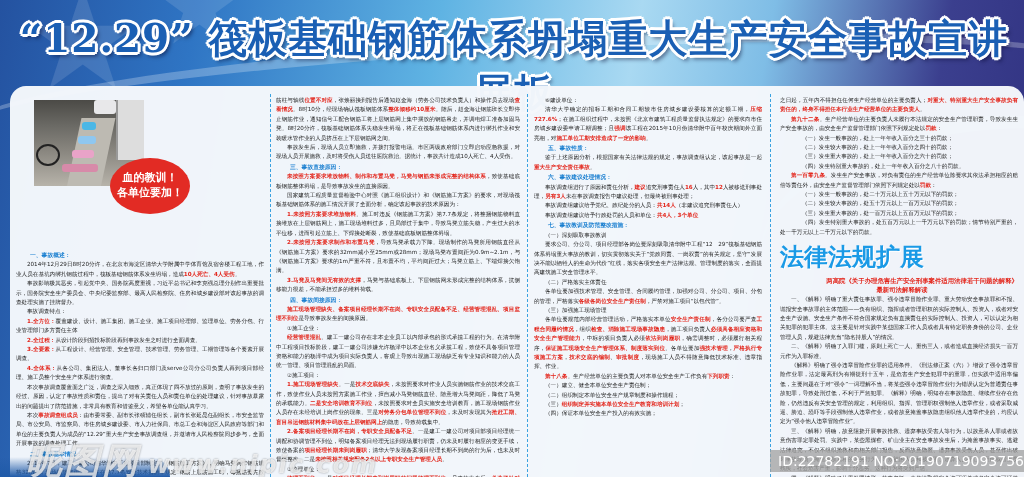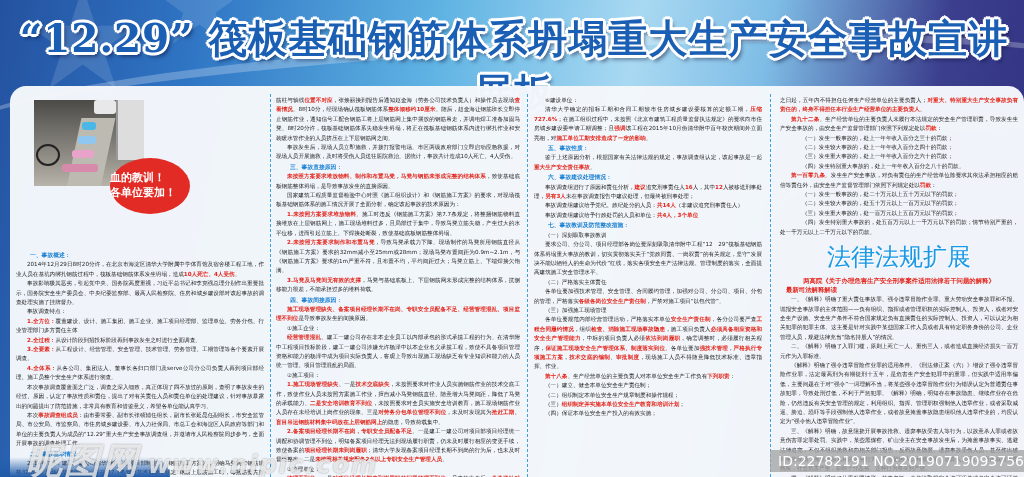--- a/index.html
+++ b/index.html
@@ -16,28 +16,28 @@
 .col1{left:12px;width:256px;padding:0 4px}
 .col2{left:272px;width:252px;padding:0 4px}
 .col3{left:530px;width:236px;padding:0 4px}
 .col4{left:774px;width:250px;padding:0 6px}
 .sep{position:absolute;top:94px;height:383px;border-left:1px dashed #3aa2e0}
 .photo{position:relative;width:110px;height:86px;margin:4px 0 0 18px;background:linear-gradient(180deg,#4b4a46 0%,#6b6a65 30%,#8a8780 60%,#b7b3aa 100%);overflow:hidden}
 .photo .street{position:absolute;left:40px;top:18px;width:34px;height:70px;background:#bdbab2;transform:skewX(-12deg)}
 .photo .car{position:absolute;left:60px;top:0;width:22px;height:14px;background:#e8e8ea;border-radius:3px}
 .photo .van{position:absolute;right:0;top:0;width:28px;height:60px;background:#ddd;border-left:2px solid #999}
 .photo .b{position:absolute;height:8px;border-radius:3px}
-.bubble{position:absolute;left:98px;top:62px;width:80px;height:56px;border-radius:50%;background:#e22b24;color:#fff;font-weight:bold;font-size:11px;line-height:15px;padding-top:12px}
+.bubble{position:absolute;left:98px;top:62px;width:80px;height:56px;border-radius:50%;background:#e22b24;color:#fff;font-weight:bold;font-size:11px;line-height:15px;text-align:center;padding-top:12px}
 .spacer{height:64px}
 h4{font-size:5.8px;color:#1a7fd0;font-weight:bold;margin:1px 0 0 14px}
 p{text-indent:11px;margin:0;text-align:justify}
 .r{color:#e3261c;font-weight:bold}
-.big{font-size:22px;line-height:30px;font-weight:normal;color:#1f8ee0;text-align:center;font-family:"DejaVu Serif","Liberation Serif",serif;text-shadow:1px 1px 0 #fff;margin:3px 0}
+.big{font-size:22px;line-height:30px;font-weight:bold;color:#1f8ee0;font-family:"DejaVu Serif","Liberation Serif",serif;text-shadow:1px 1px 0 #fff;margin:3px 0}
 .big2{font-size:24px;line-height:34px;color:#1a9ae6}
-.subred{color:#e3261c;font-weight:bold;font-size:6.4px;line-height:9px;text-align:center}
+.subred{color:#e3261c;font-weight:bold;font-size:6.4px;line-height:9px;text-align:right}
 .watermark{position:absolute;left:26px;top:437px;font-size:36px;font-style:italic;font-weight:bold;color:rgba(255,255,255,.75);letter-spacing:2px;text-shadow:0 0 2px rgba(0,0,0,.4);font-family:"DejaVu Sans",sans-serif}
 .wm-url{font-size:24px;margin-left:8px}
 .idbar{position:absolute;left:770px;top:450px;width:254px;height:22px;background:rgba(160,160,160,.75);color:#fff;font-size:14px;line-height:22px;padding-left:8px;white-space:nowrap;overflow:hidden}
 .bottomwave{position:absolute;left:0;bottom:0;width:170px;height:20px;background:linear-gradient(180deg,rgba(40,100,180,0) 0%,#1f5aa8 100%);border-radius:0 40px 0 0}
 </style>
 </head>
 <body>
 
 <div class="bg"></div>
 <div class="swoosh"></div>
@@ -136,21 +136,21 @@
   <p style="text-indent:22px">（二）发生较大事故的，处上一年年收入百分之四十的罚款；</p>
   <p style="text-indent:22px">（三）发生重大事故的，处上一年年收入百分之六十的罚款；</p>
   <p style="text-indent:22px">（四）发生特别重大事故的，处上一年年收入百分之八十的罚款。</p>
   <p><span class="r">第一百零九条</span><span>。发生生产安全事故，对负有责任的生产经营单位除要求其依法承担相应的赔偿等责任外，由安全生产监督管理部门依照下列规定处以</span><span class="r">罚款</span><span>：</span></p>
   <p style="text-indent:22px">（一）发生一般事故的，处二十万元以上五十万元以下的罚款；</p>
   <p style="text-indent:22px">（二）发生较大事故的，处五十万元以上一百万元以下的罚款；</p>
   <p style="text-indent:22px">（三）发生重大事故的，处一百万元以上五百万元以下的罚款；</p>
   <p style="text-indent:22px">（四）发生特别重大事故的，处五百万元以上一千万元以下的罚款；情节特别严重的，处一千万元以上二千万元以下的罚款。</p>
   <div class="big big2">法律法规扩展</div>
   <div class="subred">两高院《关于办理危害生产安全刑事案件适用法律若干问题的解释》</div>
-  <div class="subred" style="text-align:left;padding-left:6px">最新司法解释解读</div>
+  <div class="subred" style="text-align:center;padding-left:6px">最新司法解释解读</div>
   <p>一、《解释》明确了重大责任事故罪、强令违章冒险作业罪、重大劳动安全事故罪和不报、谎报安全事故罪的主体范围——负有组织、指挥或者管理职权的实际控制人、投资人，或者对安全生产设施、安全生产条件不符合国家规定负有直接责任的实际控制人、投资人，可以认定为相关犯罪的犯罪主体。这主要是针对实践中某些国家工作人员或者具有特定职务身份的公司、企业管理人员，规避法律充当“隐名持股人”的情况。</p>
   <p>二、《解释》明确了入罪门槛，原则上死亡一人、重伤三人，或者造成直接经济损失一百万元作为入罪标准。</p>
   <p>《解释》明确了强令违章冒险作业罪的适用条件。《刑法修正案（六）》增设了强令违章冒险作业罪，法定最高刑为有期徒刑十五年，是危害生产安全犯罪中的重罪，但实践中适用率偏低，主要问题在于对“强令”一词理解不当，将某些强令违章冒险作业行为错误认定为普通责任事故犯罪，导致处刑过低，不利于严惩犯罪。《解释》明确，明知存在事故隐患、继续作业存在危险，仍然违反有关安全管理的规定，利用组织、指挥、管理职权强制他人违章作业，或者采取威逼、胁迫、恐吓等手段强制他人违章作业，或者故意掩盖事故隐患组织他人违章作业的，均应认定为“强令他人违章冒险作业”。</p>
   <p>三、《解释》明确，故意阻挠开展事故抢救、遗弃事故受害人等行为，以故意杀人罪或者故意伤害罪定罪处罚。实践中，某些黑煤窑、矿山业主在安全事故发生后，为掩盖事故事实、逃避法律追究，不仅不组织抢救和向相关部门报告，反而故意隐匿、遗弃事故受伤人员，甚至作出破坏事故现场，掩盖事故真相的恶劣行为，导致被困人员和被隐匿、遗弃人员死亡，重伤或者重度残疾，社会危害严重，影响十分恶劣。这种行为将受到严惩。</p>
   <p>四、《解释》明确了从重处罚情形，其中包括：未依法取得安全许可证件或者安全许可证件过期、被暂扣、吊销、注销后从事生产经营活动的；关闭、破坏必要的安全监控和报警设备的；已经发现事故隐患，经有关部门或者个人提出后，仍不采取措施的；一年内曾因危害生产安全违法犯罪活动受过行政处罚或者刑事处罚的；采取弄虚作假、行贿等手段，故意逃避、阻挠负有安全监督管理职责的部门实施监督检查的；安全事故发生后转移财产意图逃避承担责任的。同时，为作出判罚严厉，树立正确行为导向。</p>
 
 </div>
 
 <div class="bottomwave"></div>
 

